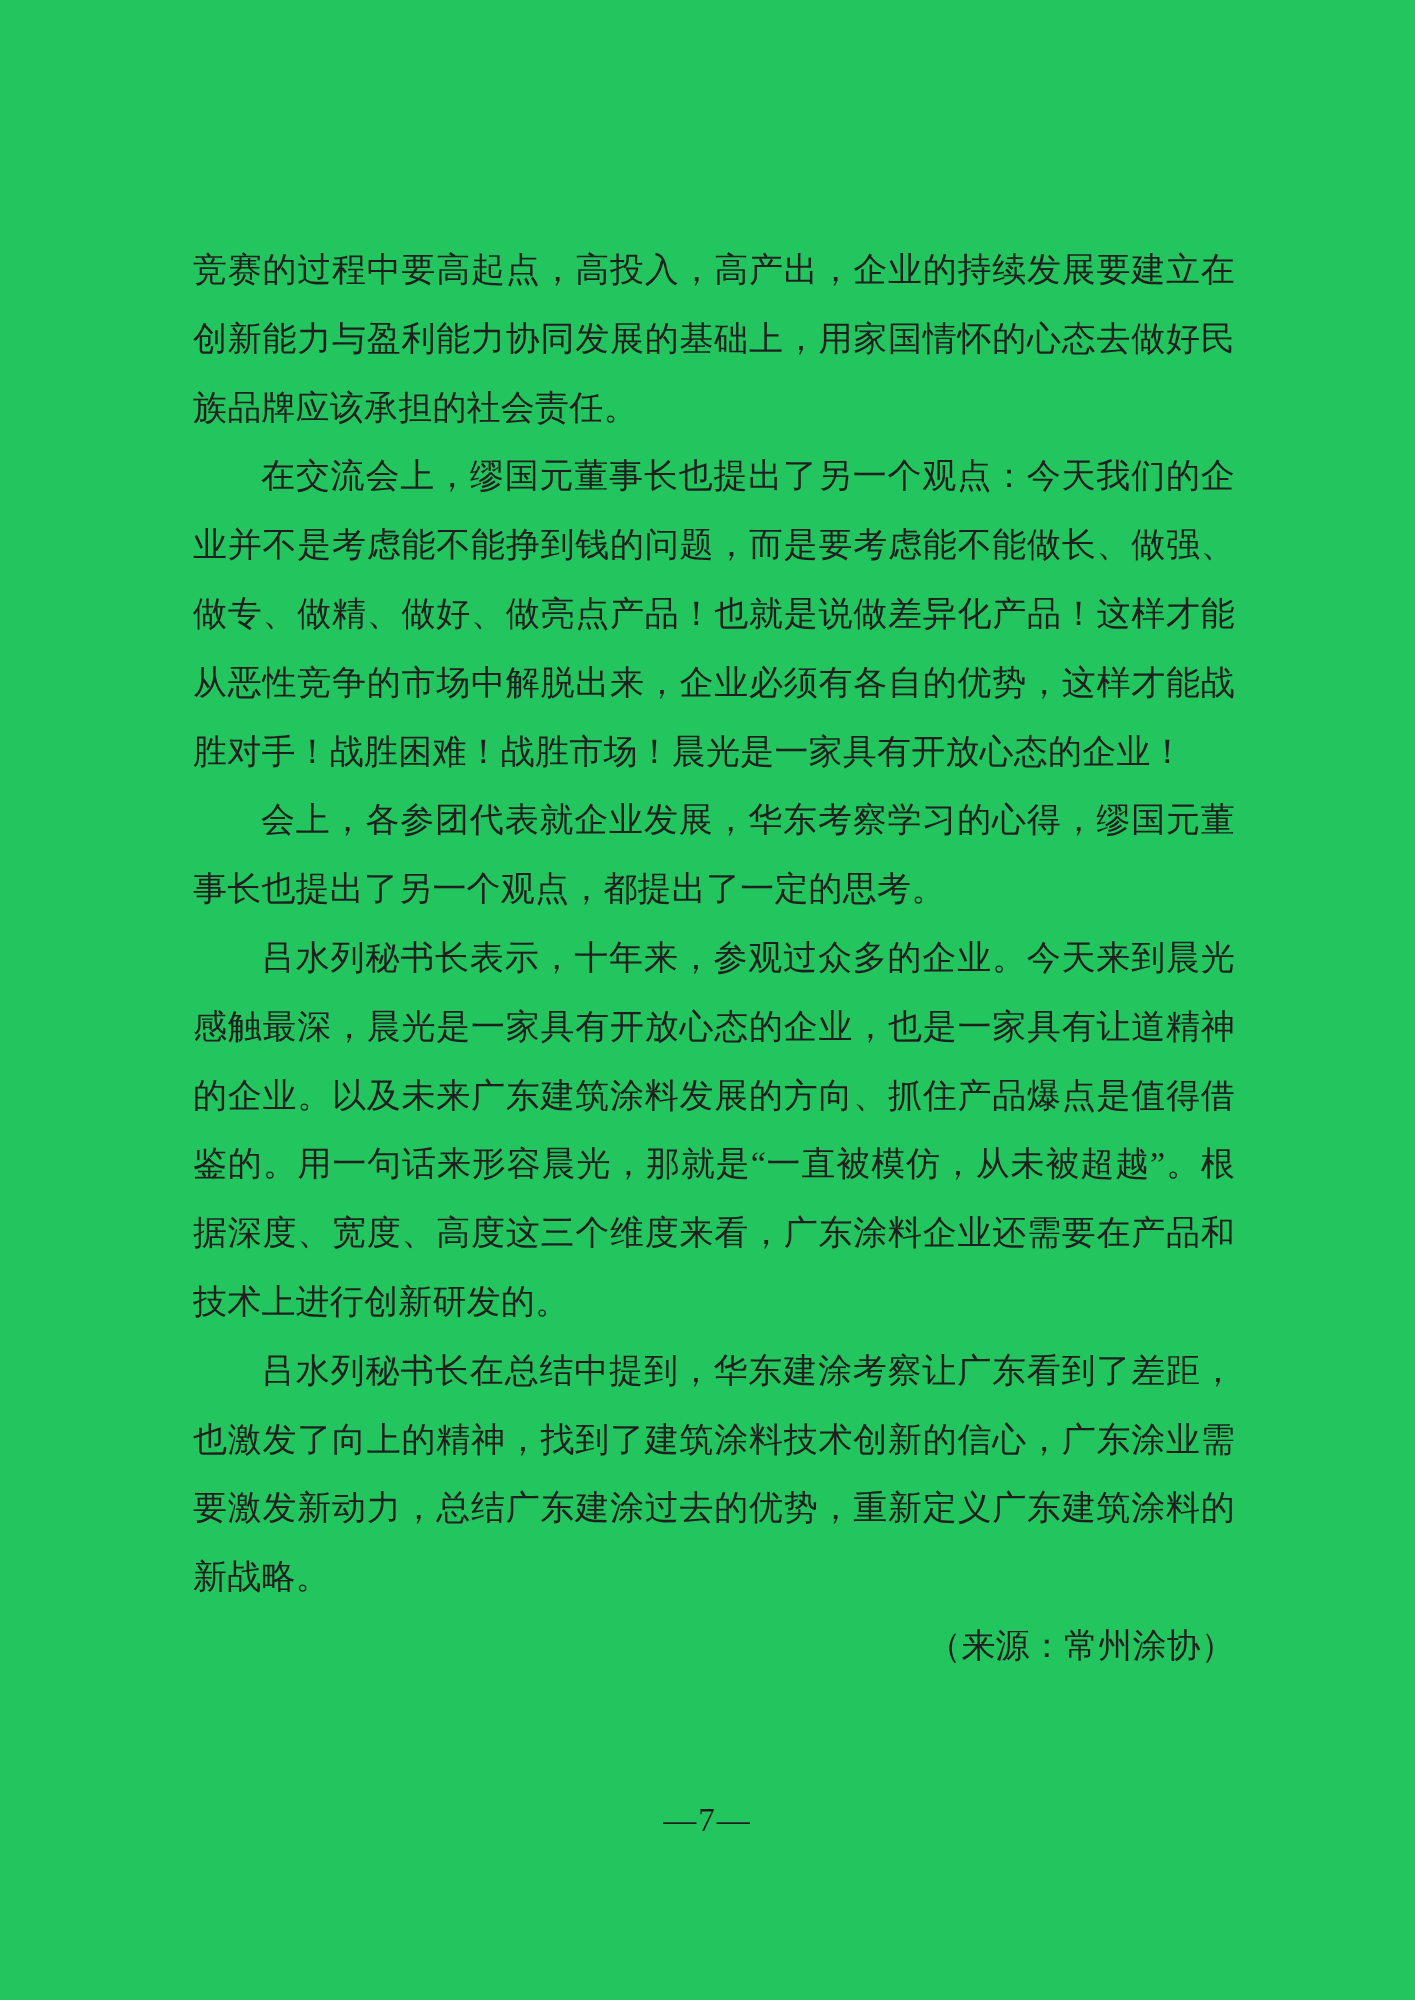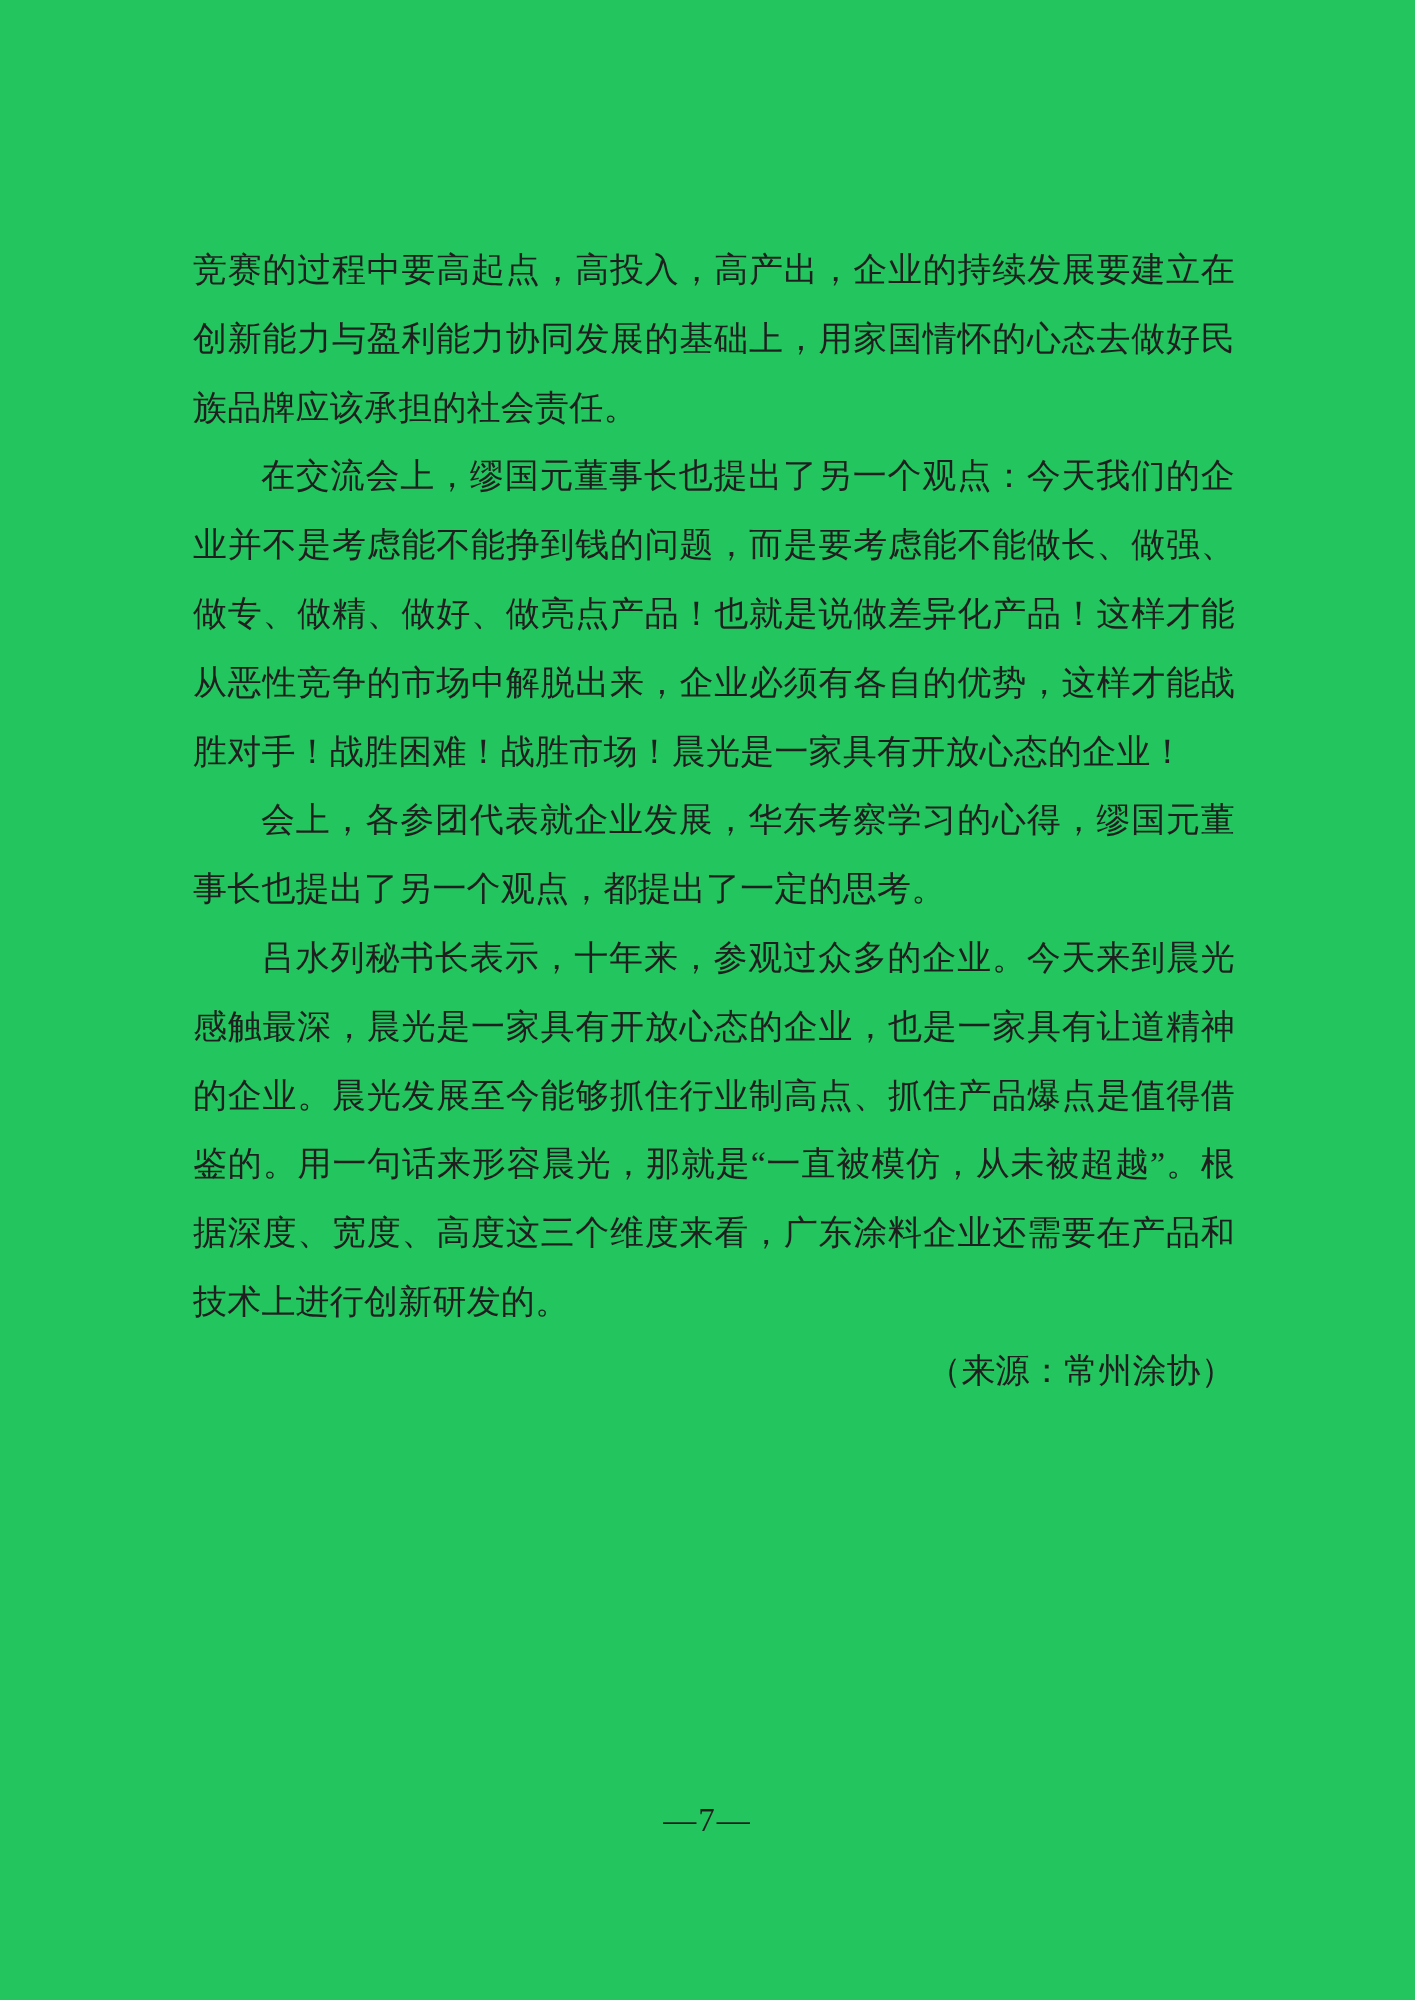--- a/index.html
+++ b/index.html
@@ -53,18 +53,19 @@
   }
 </style>
 </head>
 <body>
 
 <div class="page">
   <div class="text-block">
     <p class="no-indent">竞赛的过程中要高起点，高投入，高产出，企业的持续发展要建立在创新能力与盈利能力协同发展的基础上，用家国情怀的心态去做好民族品牌应该承担的社会责任。</p>
     <p>在交流会上，缪国元董事长也提出了另一个观点：今天我们的企业并不是考虑能不能挣到钱的问题，而是要考虑能不能做长、做强、做专、做精、做好、做亮点产品！也就是说做差异化产品！这样才能从恶性竞争的市场中解脱出来，企业必须有各自的优势，这样才能战胜对手！战胜困难！战胜市场！晨光是一家具有开放心态的企业！</p>
     <p>会上，各参团代表就企业发展，华东考察学习的心得，缪国元董事长也提出了另一个观点，都提出了一定的思考。</p>
-    <p>吕水列秘书长表示，十年来，参观过众多的企业。今天来到晨光感触最深，晨光是一家具有开放心态的企业，也是一家具有让道精神的企业。晨光发展至今能够抓住行业制高点、抓住产品爆点是值得借鉴的。用一句话来形容晨光，那就是“一直被模仿，从未被超越”。根据深度、宽度、高度这三个维度来看，广东涂料企业还需要在产品和技术上进行创新研发的。</p>
+    <p>吕水列秘书长表示，十年来，参观过众多的企业。今天来到晨光感触最深，晨光是一家具有开放心态的企业，也是一家具有让道精神的企业。以及未来广东建筑涂料发展的方向、抓住产品爆点是值得借鉴的。用一句话来形容晨光，那就是“一直被模仿，从未被超越”。根据深度、宽度、高度这三个维度来看，广东涂料企业还需要在产品和技术上进行创新研发的。</p>
+    <p>吕水列秘书长在总结中提到，华东建涂考察让广东看到了差距，也激发了向上的精神，找到了建筑涂料技术创新的信心，广东涂业需要激发新动力，总结广东建涂过去的优势，重新定义广东建筑涂料的新战略。</p>
     <p class="source-line">（来源：常州涂协）</p>
   </div>
 
   <div class="page-number">—7—</div>
 </div>
 
 </body></html>

